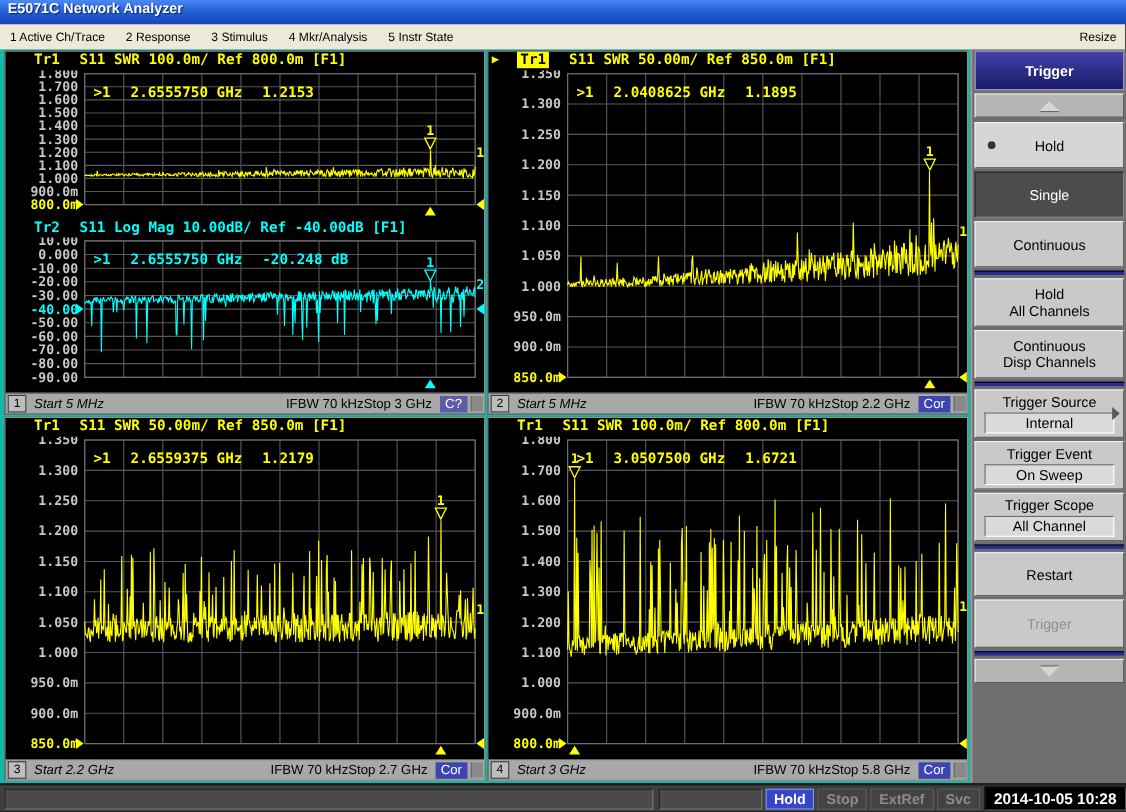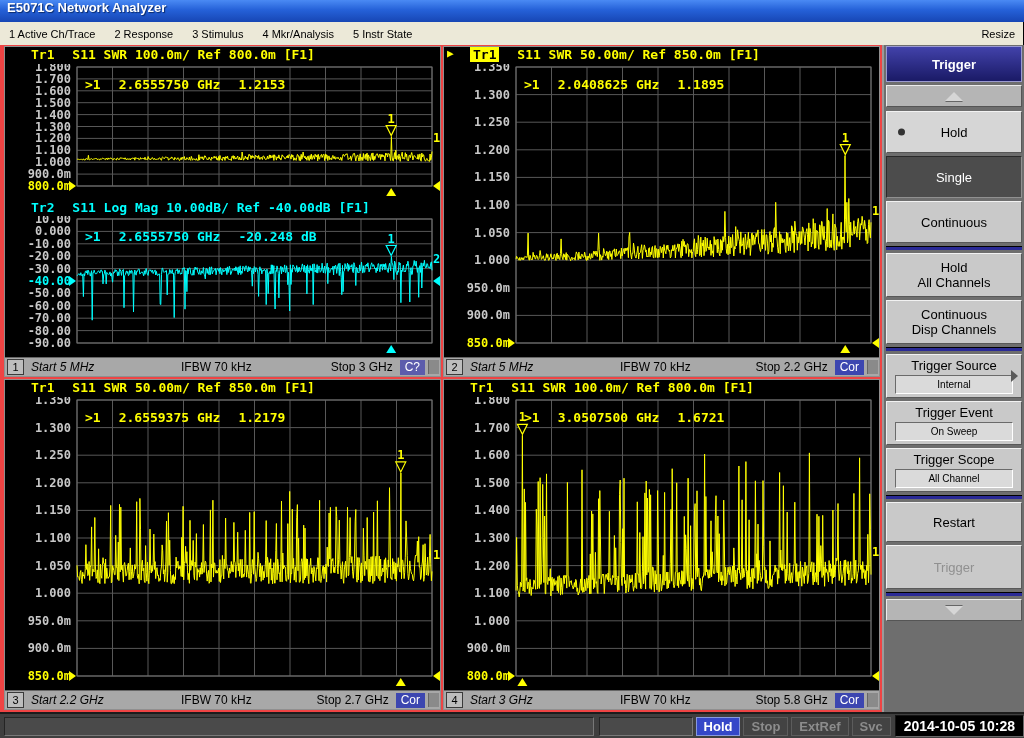--- a/index.html
+++ b/index.html
@@ -13,21 +13,21 @@
     display:flex;align-items:flex-start;padding-left:7px;
     text-shadow:1px 1px 1px #0a2a6a;}
   .menubar{position:absolute;top:22px;left:0;right:1px;height:23px;
     background:#ece9d8;border-bottom:1px solid #aca899;
     font:11px "Liberation Sans",sans-serif;color:#000;
     display:flex;align-items:center;gap:19px;padding-left:9px;}
   .menu-item{cursor:default;}
   .menu-resize{position:absolute;right:8px;}
 
   
-  .main{position:absolute;top:45px;left:0;width:882px;height:667px;background:#ef4444;}
+  .main{position:absolute;top:45px;left:0;width:882px;height:667px;background:#14b8a6;}
   .q{position:absolute;width:437px;height:331px;border:1px solid #8f8f8f;
      background:#000;display:flex;flex-direction:column;box-sizing:border-box;}
   .q1{left:4px;top:1px;} .q2{left:443px;top:1px;}
   .q3{left:4px;top:334px;} .q4{left:443px;top:334px;}
 
   .g-header{height:17px;line-height:17px;padding-left:26px;position:relative;
     font:bold 13px "DejaVu Sans Mono",monospace;white-space:nowrap;}
   .c-y{color:#ffff00;} .c-c{color:#00ffff;}
   .trace-tag{margin-right:10px;}
   .trace-tag.active{background:#ffff00;color:#000;padding:0 3px;}
@@ -41,21 +41,21 @@
   .readout{position:absolute;left:80px;top:13px;z-index:2;white-space:nowrap;
     font:bold 13px "DejaVu Sans Mono",monospace;}
   .readout span{margin-right:18px;}
 
   .q-footer{height:18px;background:#a8a8a8;border-top:1px solid #666;
     display:flex;align-items:center;font:12px "Liberation Sans",sans-serif;color:#000;
     position:relative;flex:0 0 18px;}
   .ch-num{width:15px;height:14px;border:1px solid #3a3a3a;background:#bdbdbd;
     text-align:center;font-size:11px;line-height:14px;margin:0 7px 0 2px;}
   .f-start{width:150px;font-style:italic;}
-  .f-ifbw{flex:1;text-align:left;}
+  .f-ifbw{flex:1;text-align:right;}
   .f-stop{margin-right:7px;}
   .f-badge{color:#fff;padding:0 5px;height:15px;line-height:15px;margin-right:3px;}
   .badge-cq{background:#5c5cac;} .badge-cor{background:#3c46b0;}
   .f-tail{width:10px;height:14px;background:#8a8a8a;border-left:1px solid #666;margin-right:1px;}
 
   
   .sidebar{position:absolute;top:45px;right:0;width:142px;height:667px;
     background:#6e6e6e;border-left:2px solid #9a9a9a;box-sizing:border-box;
     display:flex;flex-direction:column;padding:0 2px;}
   .sk-title{flex:0 0 34px;background:linear-gradient(180deg,#4242aa 0%,#1a1a66 100%);
@@ -77,21 +77,21 @@
     font:13px "Liberation Sans",sans-serif;color:#000;position:relative;cursor:default;}
   .sk-btn.two{flex-basis:42px;}
   .sk-btn.selected{background:#d6d6d6;}
   .radio-dot{position:absolute;left:11px;top:50%;transform:translateY(-50%);
     width:7px;height:7px;border-radius:50%;background:#333;}
   .sk-btn.pressed{background:#4c4c4c;color:#fff;
     border-color:#2a2a2a #909090 #909090 #2a2a2a;}
   .sk-btn.disabled{color:#909090;}
   .sk-value{margin-top:2px;background:#dadada;border:1px solid;
     border-color:#6a6a6a #fff #fff #6a6a6a;width:116px;height:17px;
-    line-height:17px;text-align:center;font-size:10px;color:#000;}
+    line-height:17px;text-align:center;font-size:13px;color:#000;}
   .sk-sep{flex:0 0 3px;background:#2a2a96;border-top:1px solid #000;margin:0 0 3px;}
   .submenu-arrow{position:absolute;right:3px;top:50%;transform:translateY(-50%);
     width:0;height:0;border-top:6px solid transparent;border-bottom:6px solid transparent;
     border-left:7px solid #5a5a5a;}
 
   
   .statusbar{position:absolute;bottom:0;left:0;right:0;height:26px;background:#3f3f3f;
     border-top:2px solid #1c1c1c;box-sizing:border-box;display:flex;align-items:center;}
   .msg-panel{height:17px;background:#4a4a4a;border:1px solid;
     border-color:#242424 #787878 #787878 #242424;}

